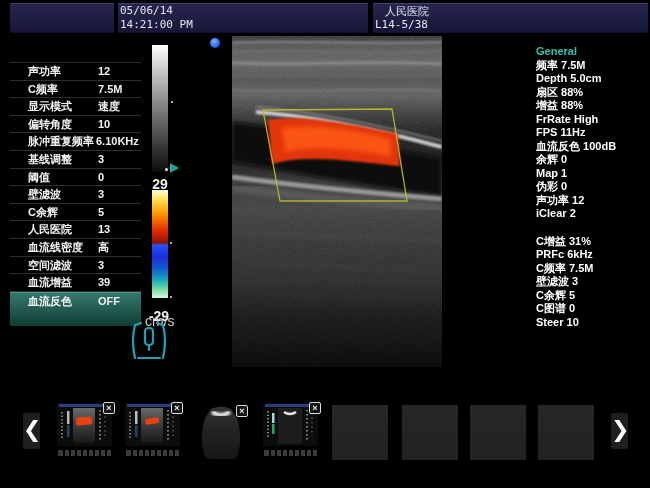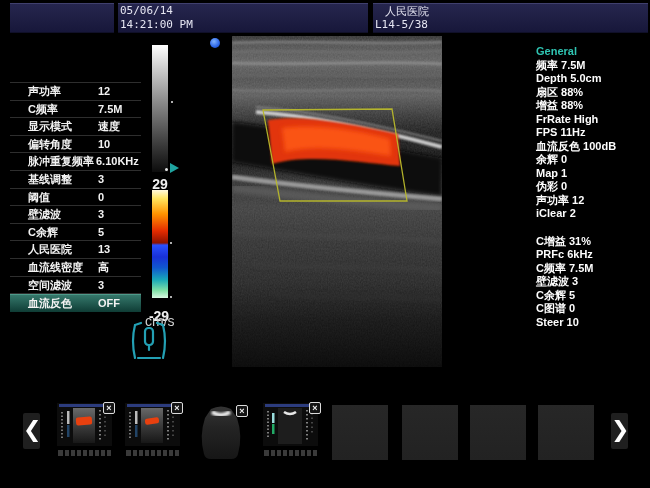--- a/index.html
+++ b/index.html
@@ -12,27 +12,27 @@
             background:linear-gradient(#26264e,#17173a);
             border-top:1px solid #40406e; border-bottom:1px solid #101028; }
   .tb-seg.s1 { left:10px;  width:104px; }
   .tb-seg.s2 { left:118px; width:250px; }
   .tb-seg.s3 { left:373px; width:275px; }
   .tb-line { color:#e6e6f2; font-size:11px; line-height:14px; padding-left:2px;
              font-family:"DejaVu Sans Mono","Liberation Mono",monospace; white-space:nowrap; }
   .tb-line.cjk { font-family:Liberation Sans, sans-serif;margin-left:10px; }
 
   
-  .lpanel { position:absolute; left:10px; top:62px; width:131px; border-top:1px solid #2e2e2e;margin-top:20px; }
+  .lpanel { position:absolute; left:10px; top:62px; width:131px; border-top:1px solid #2e2e2e; }
   .prow { position:relative; height:17.6px; border-bottom:1px solid #2e2e2e;
           color:#f2f2f2; font-size:11px; font-weight:bold; line-height:17px; }
   .prow .lab { position:absolute; left:18px; white-space:nowrap; }
   .prow .val { position:absolute; left:88px; white-space:nowrap;text-align:center; }
   .prow.hl { background:linear-gradient(#35786b,#0f3c35); border-top:1px solid #4e9a8a;
-             border-bottom:none; height:18px; }
+             border-bottom:none; height:34px; }
 
   
   .graybar { position:absolute; left:152px; top:45px; width:16px; height:127px;
              background:linear-gradient(#ffffff,#cfcfcf 18%,#8a8a8a 45%,#3c3c3c 78%,#0c0c0c); }
   .cbar { position:absolute; left:152px; top:190px; width:16px; height:108px;
           background:linear-gradient(#fffbdd 0%,#ffe55e 8%,#ff9400 22%,#e22b00 38%,#8c1200 49%,
                       #2a50ff 51%,#1830d8 62%,#1057cf 72%,#18a8b8 83%,#7fe0a6 93%,#d9f8e2 100%); }
   .vlabel { position:absolute; color:#f0f0f0; font-size:14px; font-weight:bold; width:26px; text-align:center; }
   .vmax { left:147px; top:176px; }
   .vmin { left:146px; top:308px; }
@@ -128,20 +128,24 @@
         <span class="lab">人民医院</span>
         <span class="val">13</span>
       </div>
     <div class="prow">
         <span class="lab">血流线密度</span>
         <span class="val">高</span>
       </div>
     <div class="prow">
         <span class="lab">空间滤波</span>
         <span class="val">3</span>
+      </div>
+    <div class="prow">
+        <span class="lab">血流增益</span>
+        <span class="val">39</span>
       </div>
     <div class="prow hl">
         <span class="lab">血流反色</span>
         <span class="val">OFF</span>
       </div>
   </div>
 
   <div class="graybar"></div>
   <div class="dot" style="left:171px; top:101px;"></div>
   <div class="vlabel vmax">29</div>

